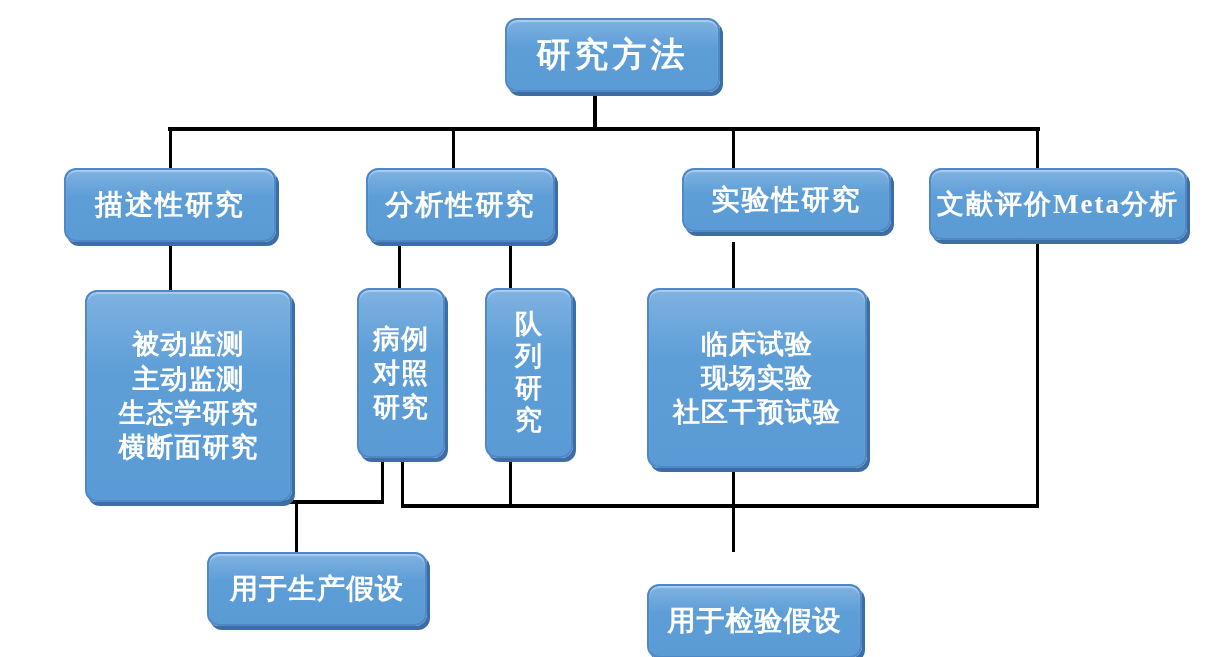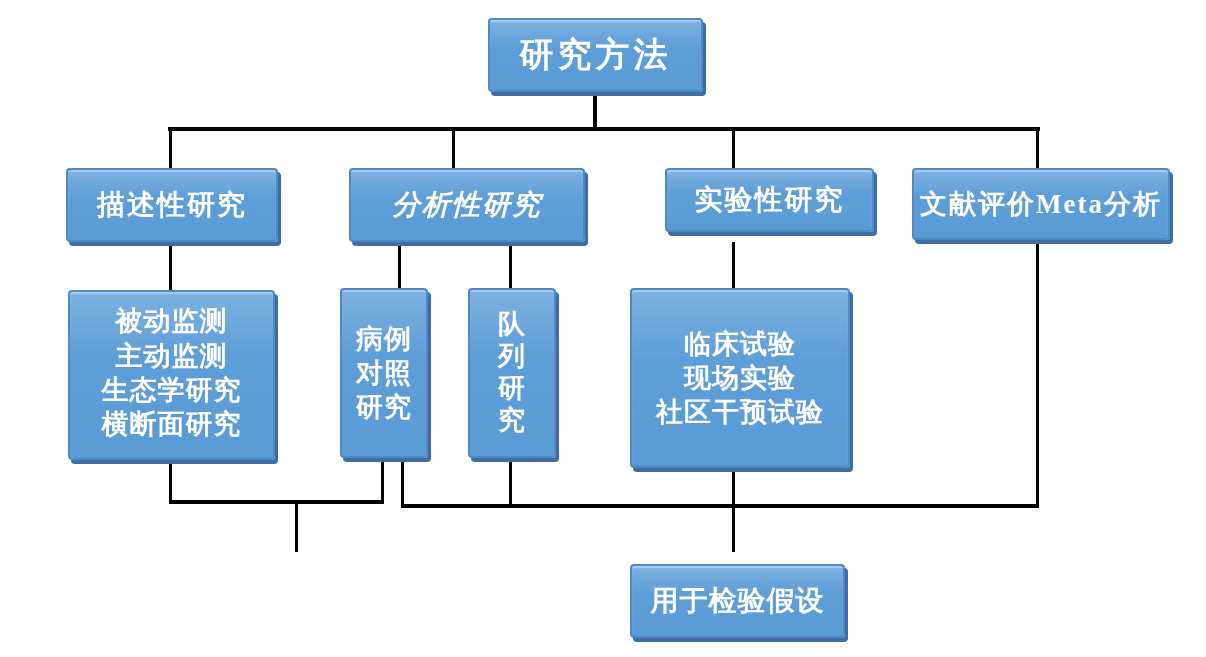--- a/index.html
+++ b/index.html
@@ -21,22 +21,23 @@
     box-sizing: border-box;
     display: flex;
     align-items: center;
     justify-content: center;
     text-align: center;
     color: #ffffff;
     font-weight: bold;
     white-space: pre-line;
     background: linear-gradient(180deg, #7fb2e1 0%, #5e9ed7 38%, #5b9bd5 100%);
     border: 2px solid #4e88c7;
-    border-radius: 4px;
+    border-radius: 12px;
     box-shadow: 3px 4px 0 #3d6da3, inset 0 2px 1px rgba(255,255,255,0.35);
+    margin-left: 17px;
   }
   .line {
     position: absolute;
     z-index: 1;
     background: #000000;
   }
   .fs-title { font-size: 34px; letter-spacing: 4px; }
   .fs-l2    { font-size: 28px; letter-spacing: 2px; }
   .fs-l3    { font-size: 27px; line-height: 1.27; letter-spacing: 1px; }
   .fs-out   { font-size: 28px; letter-spacing: 1px; }
@@ -63,42 +64,43 @@
   <div class="line" style="left:381px;top:458px;width:3px;height:46px;"></div>
   <div class="line" style="left:401px;top:458px;width:3px;height:50px;"></div>
   <div class="line" style="left:509px;top:458px;width:3px;height:48px;"></div>
   <div class="line" style="left:732px;top:462px;width:3px;height:90px;"></div>
   <div class="line" style="left:169px;top:500px;width:215px;height:4px;"></div>
   <div class="line" style="left:401px;top:504px;width:638px;height:4px;"></div>
   <div class="line" style="left:295px;top:504px;width:3px;height:48px;"></div>
 
   <div class="node fs-title" style="left:488px;top:18px;width:215px;height:74px;">研究方法</div>
 
-  <div class="node fs-l2" style="left:66px;top:168px;width:212px;height:74px;">描述性研究</div>
+  <div class="node fs-l2" style="left:47px;top:168px;width:212px;height:74px;">描述性研究</div>
 
-  <div class="node fs-l2" style="left:349px;top:168px;width:236px;height:74px;font-style:italic;">分析性研究</div>
+  <div class="node fs-l2" style="left:349px;top:168px;width:189px;height:74px;">分析性研究</div>
 
   <div class="node fs-l2" style="left:665px;top:168px;width:209px;height:64px;">实验性研究</div>
 
   <div class="node fs-l2" style="left:912px;top:168px;width:258px;height:72px;font-size:27px;">文献评价Meta分析</div>
 
-  <div class="node fs-l3" style="left:68px;top:290px;width:207px;height:170px;font-family:Liberation Mono, monospace;">被动监测
+  <div class="node fs-l3" style="left:68px;top:290px;width:207px;height:212px;">被动监测
 主动监测
 生态学研究
 横断面研究</div>
 
   <div class="node fs-l3" style="left:340px;top:288px;width:88px;height:170px;">病例
 对照
 研究</div>
 
   <div class="node fs-l3" style="left:468px;top:288px;width:88px;height:170px;line-height:1.18;">队
 列
 研
 究</div>
 
   <div class="node fs-l3" style="left:630px;top:288px;width:220px;height:180px;">临床试验
 现场实验
 社区干预试验</div>
 
+  <div class="node fs-out" style="left:190px;top:552px;width:220px;height:74px;">用于生产假设</div>
 
-  <div class="node fs-out" style="left:630px;top:564px;width:215px;height:74px;">用于检验假设</div>
+  <div class="node fs-out" style="left:630px;top:584px;width:215px;height:74px;">用于检验假设</div>
 
 </div>
 
 </body></html>

